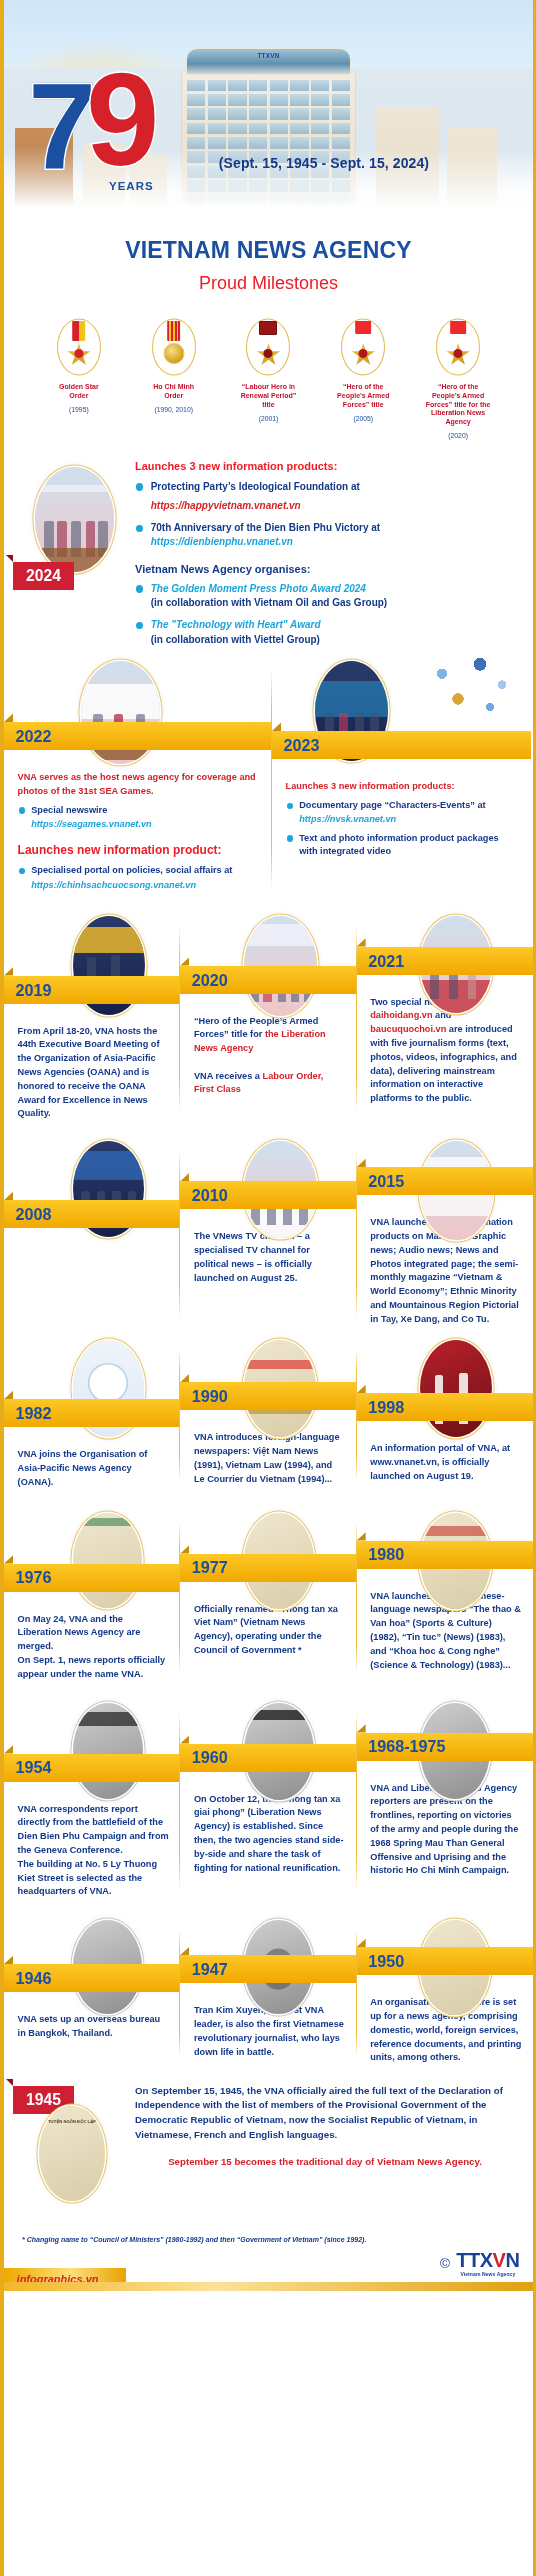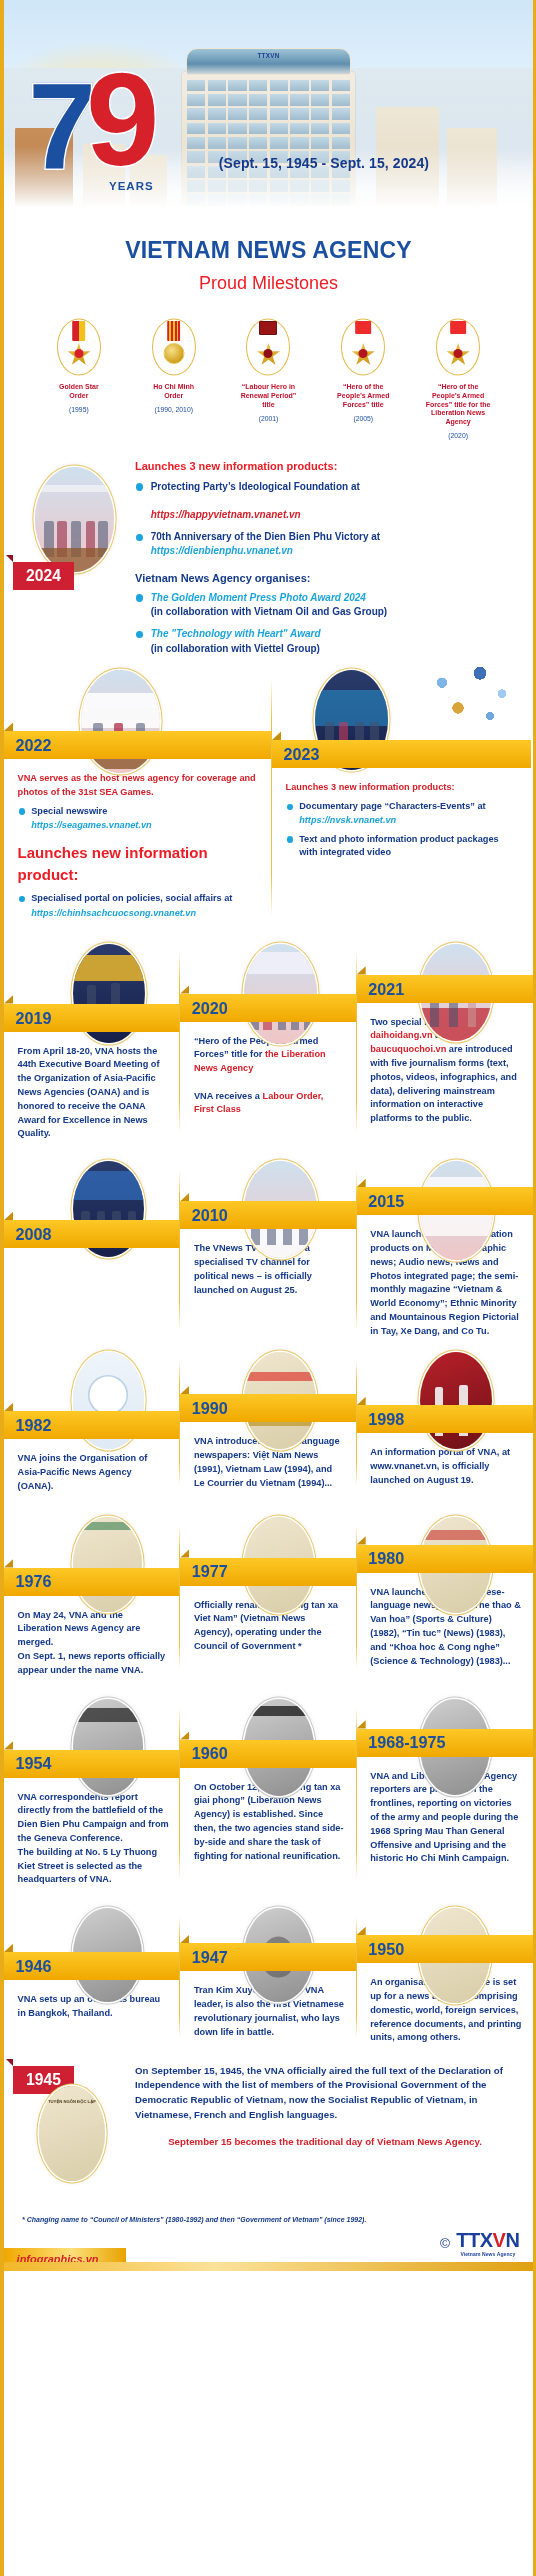--- a/index.html
+++ b/index.html
@@ -165,21 +165,21 @@
   .tag-2024{position:absolute;left:9.4px;top:105px;}
   .c2024-text{margin-left:131px;padding-right:21px;padding-top:3.1px;}
   .h-red{color:#ee1c25;font-weight:bold;font-size:11px;margin-bottom:7.3px;}
   .h-blue{color:#14398a;font-weight:bold;font-size:11px;margin:13.6px 0 7.3px 0;}
   ul.bl{list-style:none;}
   ul.bl li{position:relative;padding-left:15.7px;margin-bottom:8.4px;font-size:10px;color:#14398a;font-weight:bold;line-height:1.35;}
   ul.bl li::before{
     content:"";position:absolute;left:1px;top:3.7px;width:6.8px;height:7.3px;border-radius:50%;
     background:#1ba5dc;
   }
-  .url-red{color:#d6202a;font-style:italic;font-weight:bold;display:block;margin-top:15px;}
+  .url-red{color:#d6202a;font-style:italic;font-weight:bold;display:block;margin-top:6px;}
   .url-blue{color:#1ba5dc;font-style:italic;font-weight:bold;display:block;margin-top:1px;}
   .it-blue{color:#1ba5dc;font-style:italic;}
   .sub-note{color:#14398a;font-weight:bold;font-size:10px;}
 
   
   .tl{position:relative;}
   .row{display:flex;position:relative;}
   .col{position:relative;width:179px;padding:0 11.5px 0 13.6px;}
   .col.sep::after{
     content:"";position:absolute;right:0;top:8.4px;bottom:8.4px;width:1px;
@@ -189,26 +189,26 @@
     position:relative;background:linear-gradient(180deg,#fdc826,#f0a800);
     height:28px;display:flex;align-items:center;padding-left:11.5px;
     margin-left:-13.6px;
   }
   .yearbar .yr{color:#1b4fa0;font-weight:bold;font-size:16.2px;line-height:1;}
   .yearbar::before{
     content:"";position:absolute;left:0;top:-8.4px;width:9px;height:8.4px;
     background:#c98e08;clip-path:polygon(0 100%,100% 0,100% 100%);
   }
   .yearbar.wide{margin-right:-11.5px;}
-  .body-txt{color:#14398a;font-size:9.2px;line-height:1.5;font-weight:bold;padding-top:13px;}
+  .body-txt{color:#14398a;font-size:9.2px;line-height:1.5;font-weight:bold;padding-top:21px;}
   .body-txt .red{color:#d6202a;}
   .body-txt ul{list-style:none;margin-top:5.2px;}
   .body-txt ul li{position:relative;padding-left:13.6px;margin-bottom:5.2px;}
   .body-txt ul li::before{content:"";position:absolute;left:1px;top:3.7px;width:6.3px;height:6.8px;border-radius:50%;background:#1ba5dc;}
-  .red-head{color:#ee1c25;font-weight:bold;font-size:15px;margin:8.4px 0 4.2px 0;}
+  .red-head{color:#ee1c25;font-weight:bold;font-size:12px;margin:8.4px 0 4.2px 0;}
   .photo{margin:0 auto;}
 
   
   .block1945{position:relative;margin-top:13.6px;padding-bottom:5.2px;min-height:136px;}
   .tag-1945{position:absolute;left:9.4px;top:7.3px;}
   .p1945-img{position:absolute;left:35px;top:27px;width:66px;height:95px;}
   .c1945-text{margin-left:131px;padding-right:18px;padding-top:5.2px;}
   .c1945-text p{color:#14398a;font-weight:bold;font-size:9.7px;line-height:1.5;}
   .c1945-red{color:#d6202a;font-weight:bold;font-size:9.7px;margin-top:13.6px;text-align:center;}
   .footnote{

